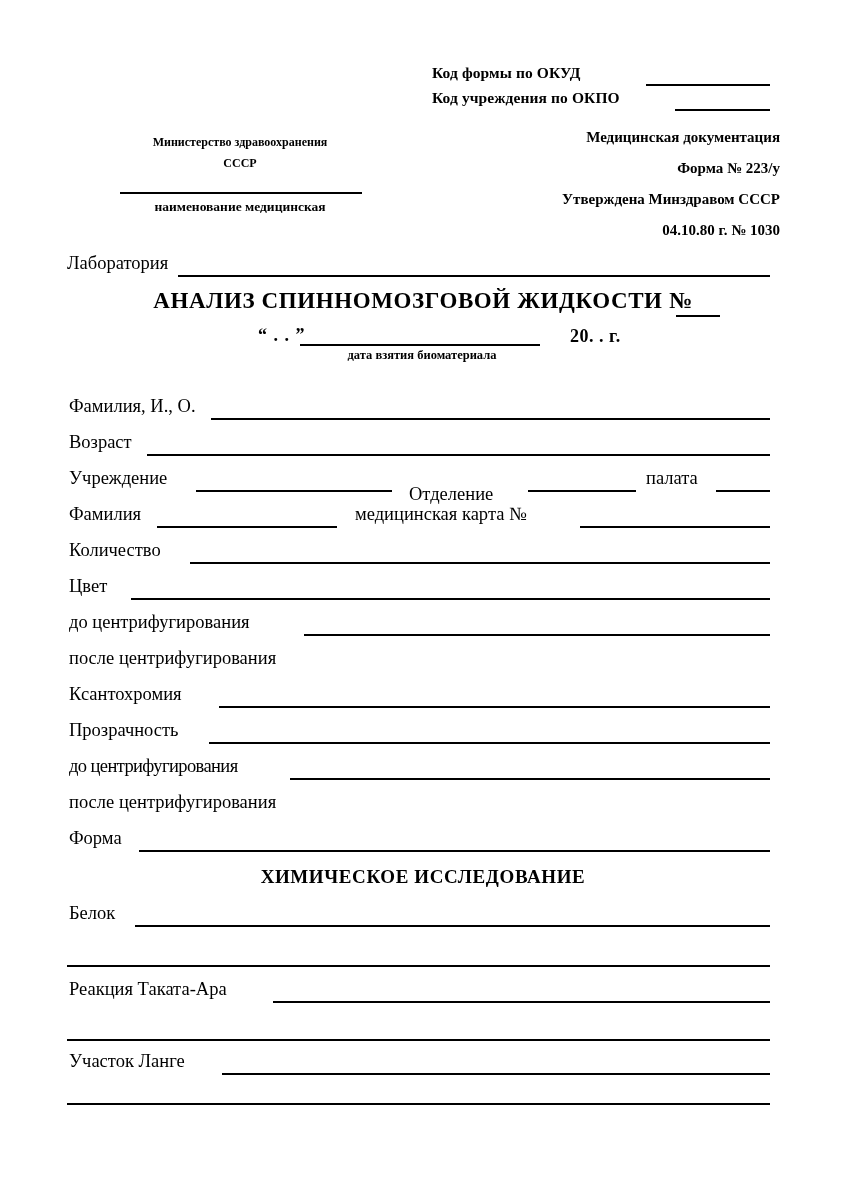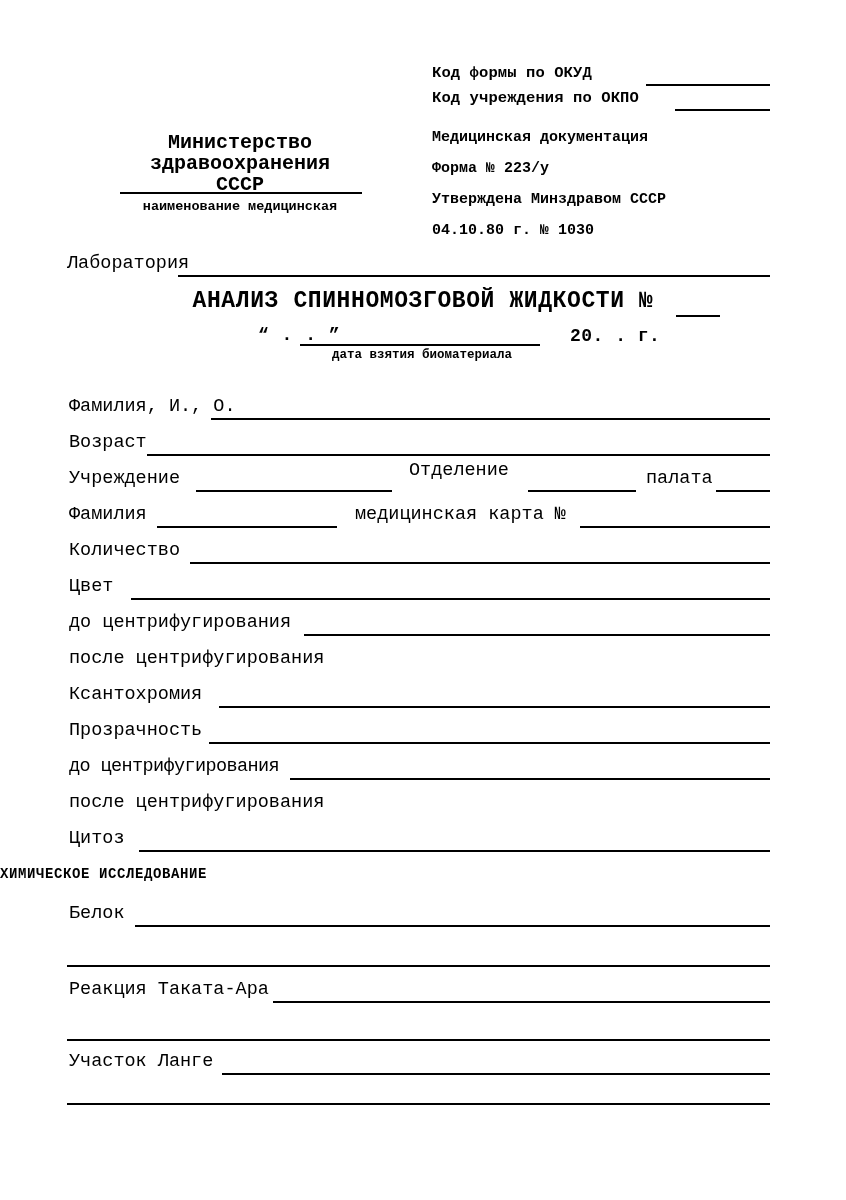--- a/index.html
+++ b/index.html
@@ -5,21 +5,21 @@
   html, body {
     margin: 0;
     padding: 0;
     background: #ffffff;
   }
   .page {
     position: relative;
     width: 846px;
     height: 1200px;
     background: #ffffff;
-    font-family: Liberation Mono, monospace;
+    font-family: Liberation Serif, serif;
     color: #000000;
     overflow: hidden;
   }
 
   
   .rule {
     position: absolute;
     background: #000000;
     height: 2px;
   }
@@ -32,39 +32,39 @@
     letter-spacing: 0.1px;
   }
 
   
   .hdr-left {
     position: absolute;
     left: 88px;
     top: 132px;
     width: 304px;
     text-align: center;
-    font-size: 20px;
+    font-size: 12px;
     font-weight: bold;
     line-height: 21px;
   }
   .hdr-left-caption {
     position: absolute;
     left: 88px;
     top: 199px;
     width: 304px;
     text-align: center;
     font-size: 13.5px;
     font-weight: bold;
   }
   .hdr-right {
     position: absolute;
     left: 432px;
     top: 122px;
     width: 348px;
-    text-align: left;
+    text-align: right;
     font-size: 15px;
     font-weight: bold;
     line-height: 31px;
   }
   .hdr-right div { white-space: nowrap; }
 
   
   .doc-title {
     position: absolute;
     left: 0;
@@ -73,22 +73,22 @@
     text-align: center;
     font-size: 23px;
     font-weight: bold;
     letter-spacing: 0.6px;
   }
   .section-title {
     position: absolute;
     left: 0;
     top: 866px;
     width: 846px;
-    text-align: left;
-    font-size: 14px;
+    text-align: center;
+    font-size: 19px;
     font-weight: bold;
     letter-spacing: 0.6px;
   }
 
   
   .date-quotes {
     position: absolute;
     left: 258px;
     top: 325px;
     font-size: 18px;
@@ -159,21 +159,21 @@
 
   <div class="field-label" style="left:69px; top:396px;">Фамилия, И., О.</div>
   <div class="rule" style="left:211px; top:418px; width:559px;"></div>
 
   <div class="field-label" style="left:69px; top:432px;text-align:right;">Возраст</div>
   <div class="rule" style="left:147px; top:454px; width:623px;"></div>
 
   <div class="field-label" style="left:69px; top:468px;">Учреждение</div>
   <div class="rule" style="left:196px; top:490px; width:196px;"></div>
 
-  <div class="field-label" style="left:409px; top:460px;">Отделение</div>
+  <div class="field-label" style="left:409px; top:484px;">Отделение</div>
   <div class="rule" style="left:528px; top:490px; width:108px;"></div>
 
   <div class="field-label" style="left:646px; top:468px;">палата</div>
   <div class="rule" style="left:716px; top:490px; width:54px;"></div>
 
   <div class="field-label" style="left:69px; top:504px;">Фамилия</div>
   <div class="rule" style="left:157px; top:526px; width:180px;"></div>
 
   <div class="field-label" style="left:355px; top:504px;">медицинская карта №</div>
   <div class="rule" style="left:580px; top:526px; width:190px;"></div>
@@ -193,21 +193,21 @@
   <div class="rule" style="left:219px; top:706px; width:551px;"></div>
 
   <div class="field-label" style="left:69px; top:720px;">Прозрачность</div>
   <div class="rule" style="left:209px; top:742px; width:561px;"></div>
 
   <div class="field-label tight" style="left:69px; top:756px; letter-spacing:-0.6px;">до центрифугирования</div>
   <div class="rule" style="left:290px; top:778px; width:480px;"></div>
 
   <div class="field-label" style="left:69px; top:792px;">после центрифугирования</div>
 
-  <div class="field-label" style="left:69px; top:828px;">Цитоз</div>
+  <div class="field-label" style="left:69px; top:828px;">Форма</div>
   <div class="rule" style="left:139px; top:850px; width:631px;"></div>
 
   <div class="section-title">ХИМИЧЕСКОЕ  ИССЛЕДОВАНИЕ</div>
 
   <div class="field-label" style="left:69px; top:903px;">Белок</div>
   <div class="rule" style="left:135px; top:925px; width:635px;"></div>
   <div class="rule" style="left:67px; top:965px; width:703px;"></div>
 
   <div class="field-label" style="left:69px; top:979px;">Реакция Таката-Ара</div>
   <div class="rule" style="left:273px; top:1001px; width:497px;"></div>

